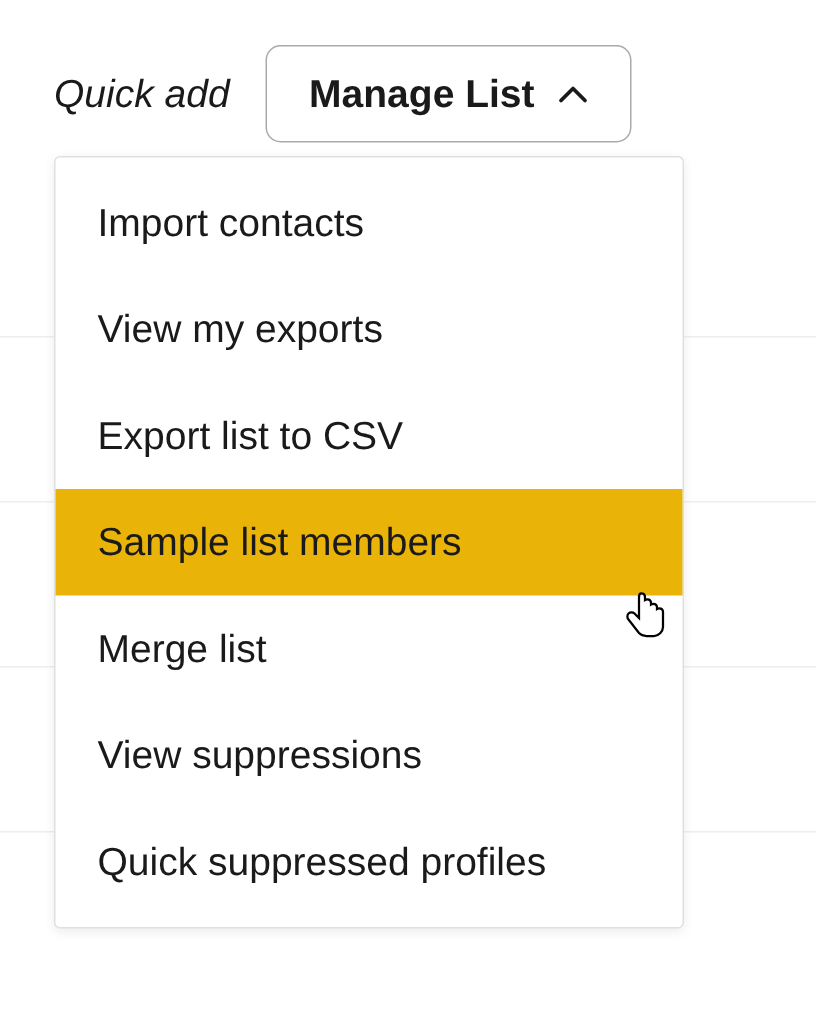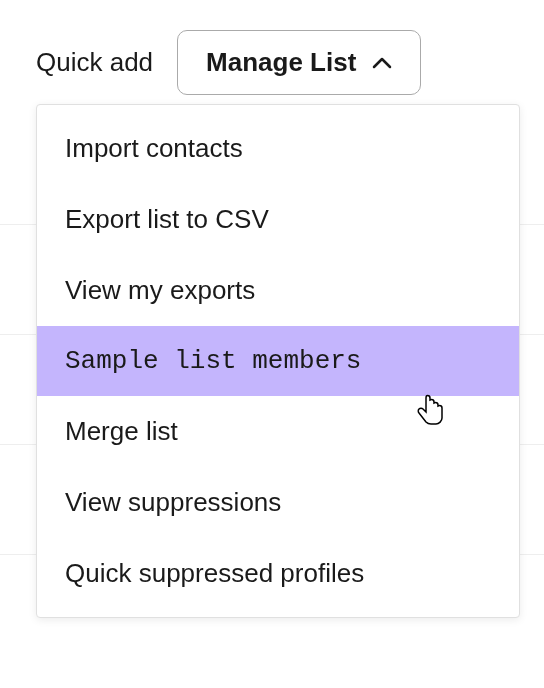--- a/index.html
+++ b/index.html
@@ -17,20 +17,21 @@
     .toolbar {
       display: flex;
       align-items: center;
       gap: 24px;
       padding: 30px 16px 0 36px;
     }
     .quick-add {
       font-size: 26px;
       color: #1a1a1a;
       font-weight: 400;
+      font-style: italic;
     }
     .manage-list-button {
       display: flex;
       align-items: center;
       gap: 16px;
       padding: 16px 28px;
       border: 1.5px solid #aaaaaa;
       border-radius: 10px;
       background: #ffffff;
       font-size: 26px;
@@ -46,37 +47,36 @@
       justify-content: center;
     }
     .chevron svg {
       width: 20px;
       height: 12px;
     }
     .dropdown {
       position: absolute;
       top: 104px;
       left: 36px;
-      width: 484px;
+      width: 420px;
       background: #ffffff;
       border: 1px solid #e0e0e0;
       border-radius: 4px;
       box-shadow: 0 2px 8px rgba(0,0,0,0.08);
       padding: 8px 0;
     }
     .dropdown-item {
       padding: 20px 28px;
       font-size: 26px;
       color: #1a1a1a;
       cursor: pointer;
       position: relative;
     }
     .dropdown-item.hovered {
-      background: #c4b5fd;
-      font-family: Liberation Mono, monospace;
+      background: #eab308;
     }
     .cursor-icon {
       position: absolute;
       left: 416px;
       top: 394px;
       pointer-events: none;
     }
     .cursor-icon svg {
       width: 28px;
       height: 32px;
@@ -114,24 +114,24 @@
       </svg>
     </span>
   </button>
 </div>
 
 <div class="dropdown">
   <div class="dropdown-item">
     <span>Import contacts</span>
   </div>
   <div class="dropdown-item">
-    <span>Export list to CSV</span>
+    <span>View my exports</span>
   </div>
   <div class="dropdown-item">
-    <span>View my exports</span>
+    <span>Export list to CSV</span>
   </div>
   <div class="dropdown-item hovered">
     <span>Sample list members</span>
   </div>
   <div class="dropdown-item">
     <span>Merge list</span>
   </div>
   <div class="dropdown-item">
     <span>View suppressions</span>
   </div>

